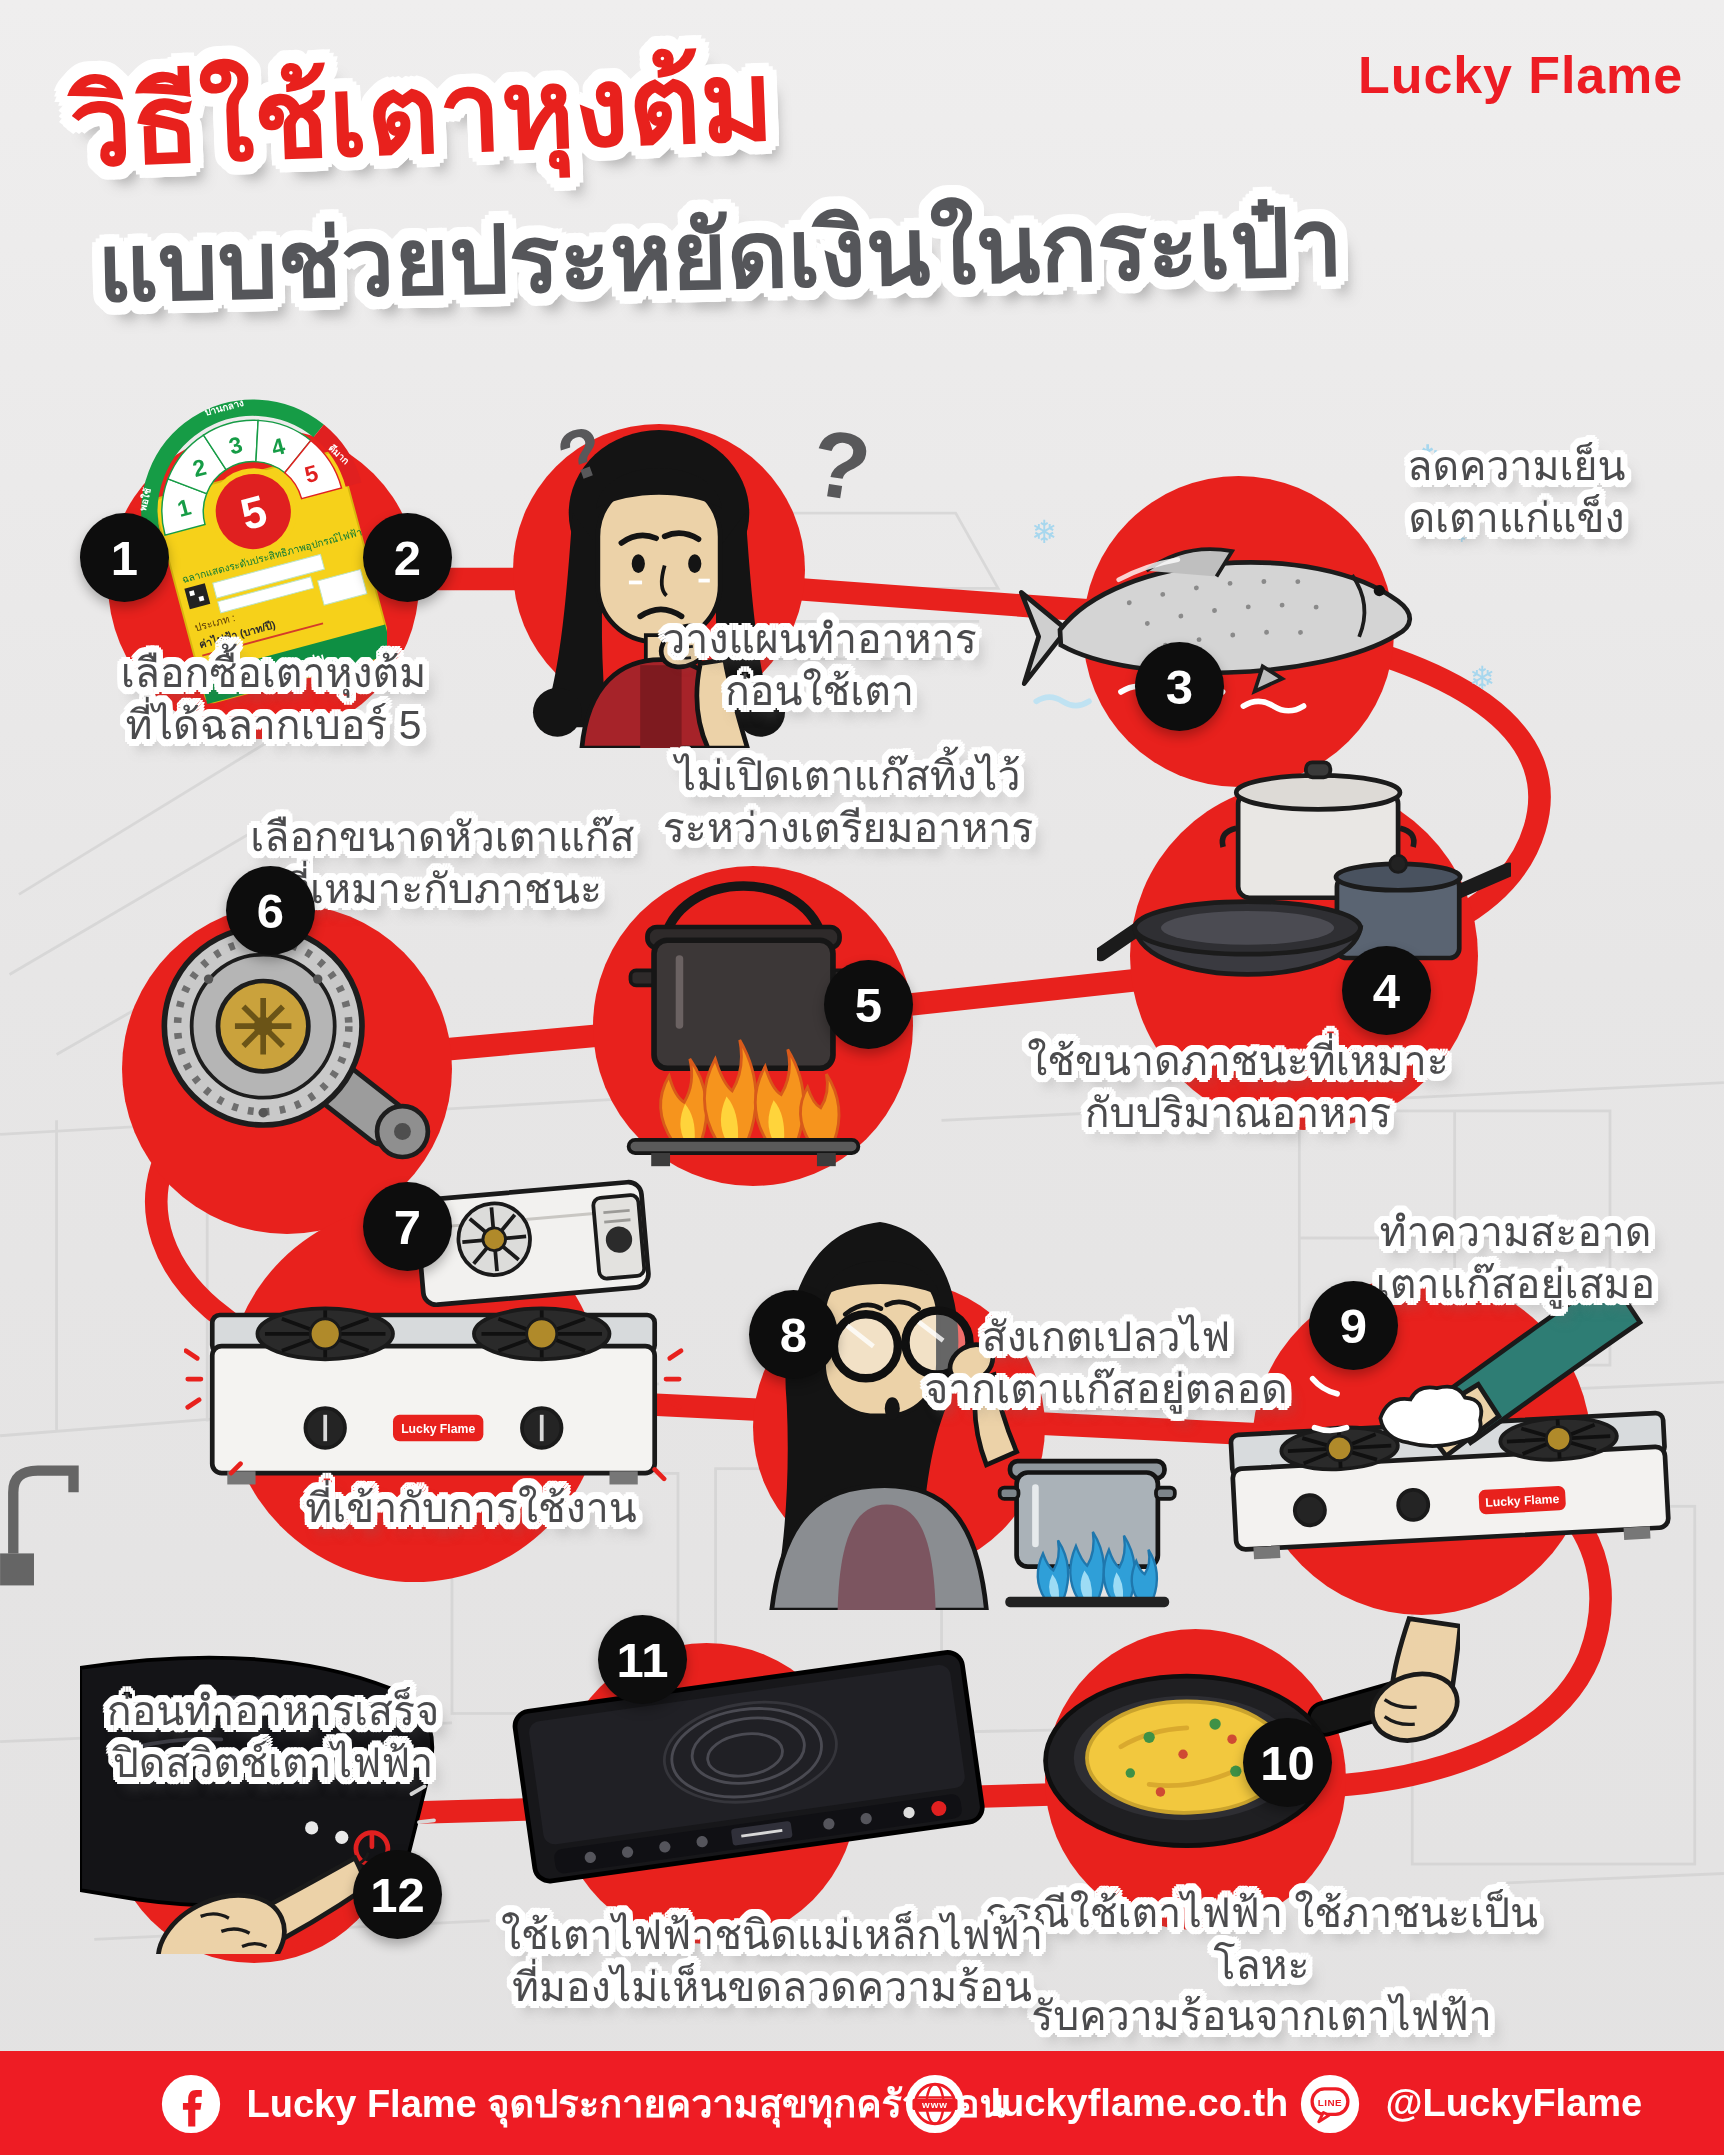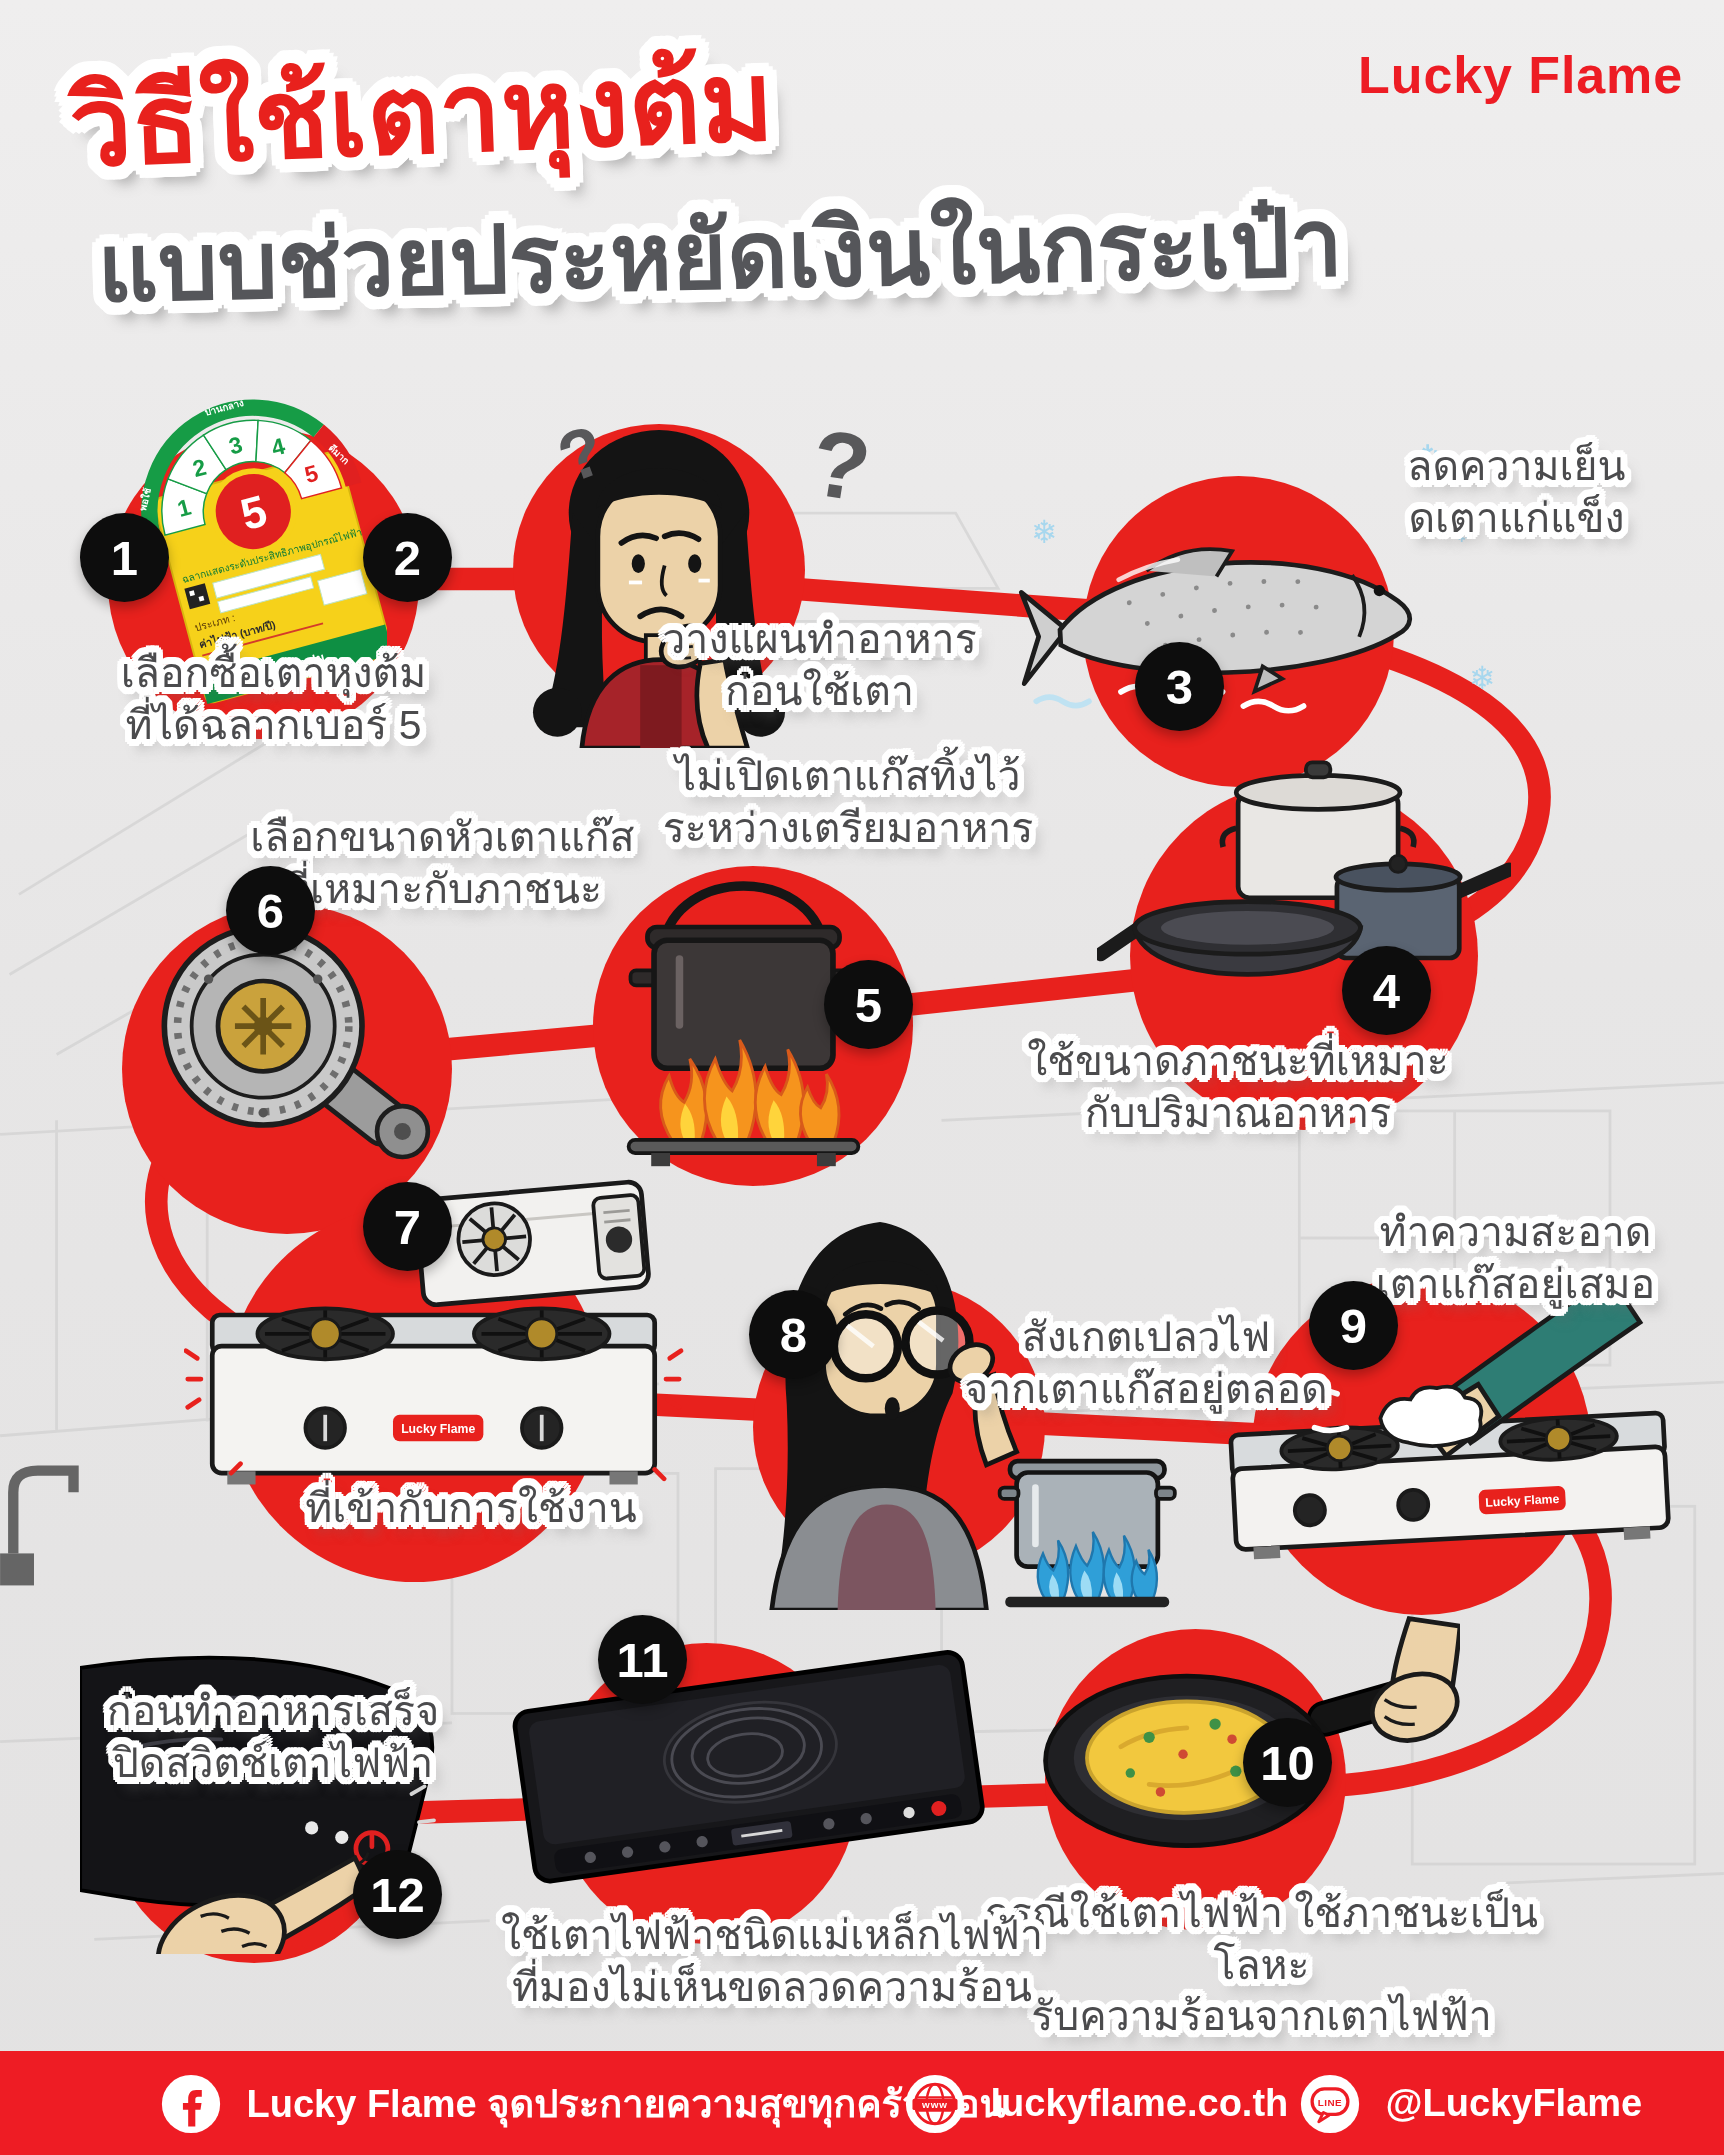--- a/index.html
+++ b/index.html
@@ -499,21 +499,21 @@
       <span>ไม่เปิดเตาแก๊สทิ้งไว้</span>
       <span>ระหว่างเตรียมอาหาร</span>
     </div>
   <div class="lbl" style="left:207px;top:812px;width:471px">
       <span>เลือกขนาดหัวเตาแก๊ส</span>
       <span>ที่เหมาะกับภาชนะ</span>
     </div>
   <div class="lbl" style="left:231px;top:1483px;width:480px">
       <span>ที่เข้ากับการใช้งาน</span>
     </div>
-  <div class="lbl" style="left:920px;top:1312px;width:452px">
+  <div class="lbl" style="left:880px;top:1312px;width:452px">
       <span>สังเกตเปลวไฟ</span>
       <span>จากเตาแก๊สอยู่ตลอด</span>
     </div>
   <div class="lbl" style="left:1318px;top:1207px;width:395px">
       <span>ทำความสะอาด</span>
       <span>เตาแก๊สอยู่เสมอ</span>
     </div>
   <div class="lbl" style="left:951px;top:1888px;width:621px">
       <span>กรณีใช้เตาไฟฟ้า ใช้ภาชนะเป็นโลหะ</span>
       <span>รับความร้อนจากเตาไฟฟ้า</span>

